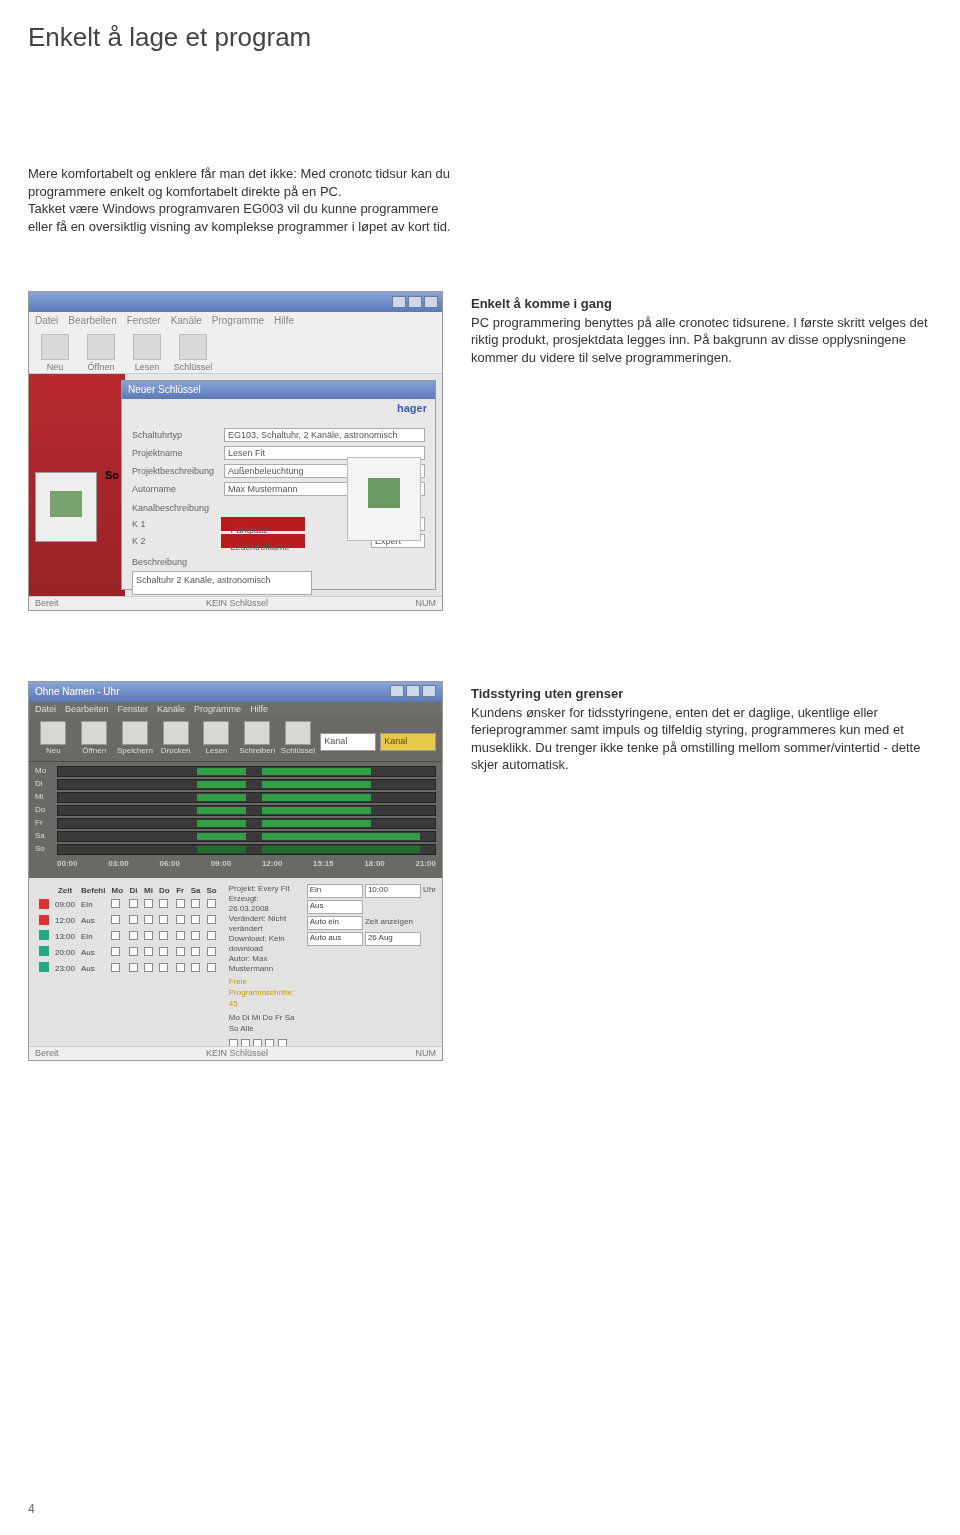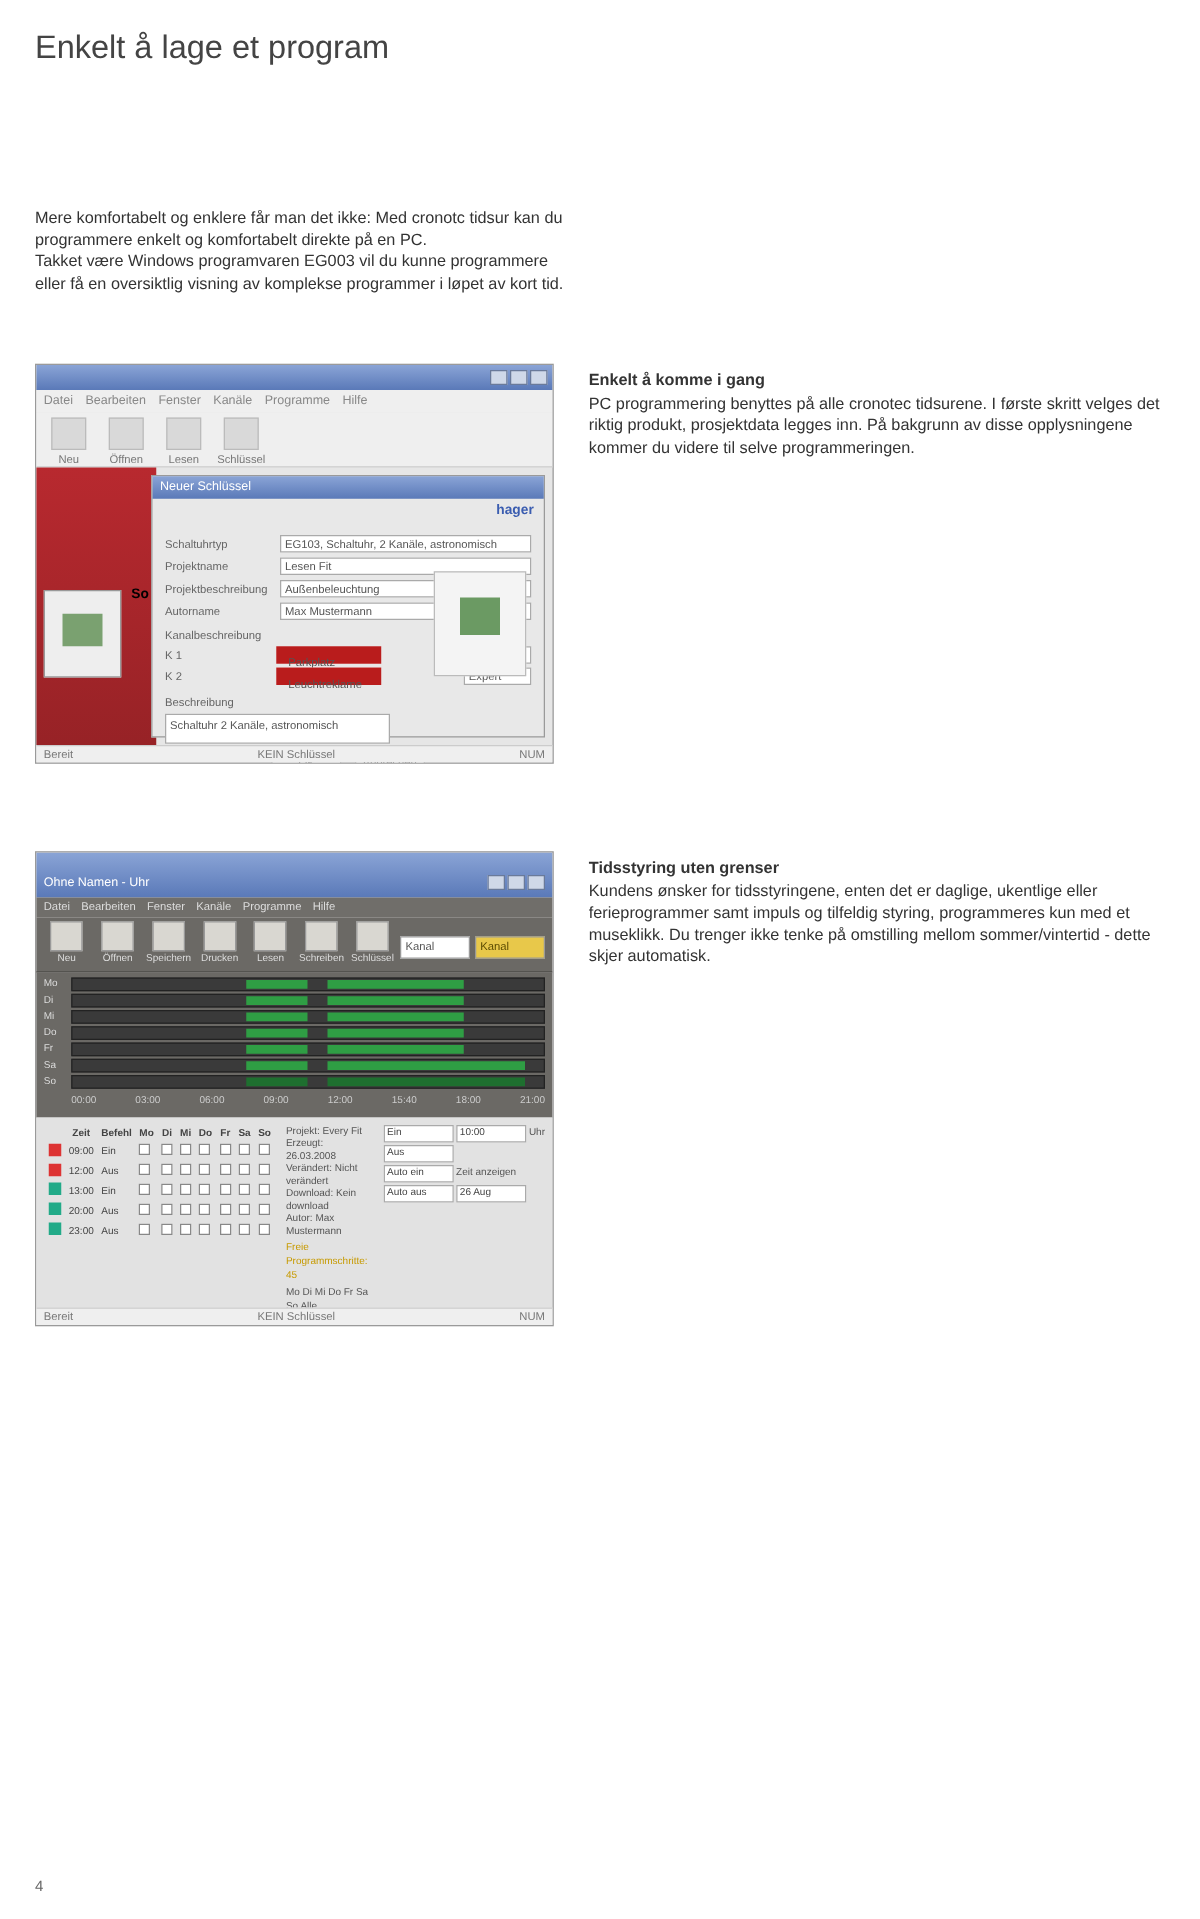--- a/index.html
+++ b/index.html
@@ -115,40 +115,40 @@
     position:absolute; left:0; right:0; bottom:0; height:14px;
     background:#efefef; border-top:1px solid #ccc; font-size:9px; color:#777;
     display:flex; justify-content:space-between; padding:0 6px;
   }
   
   .shot2{
     width:415px; height:380px; background:#e4e4e4; border:1px solid #9a9a9a; position:relative; overflow:hidden;
   }
   .shot2 .titlebar{
     height:20px; background:linear-gradient(#8aa4d6,#5a79b8);
-    font-size:10px; color:#fff; padding:18px 6px; display:flex; justify-content:space-between;
+    font-size:10px; color:#fff; padding:3px 6px; display:flex; justify-content:space-between;
   }
   .shot2 .titlebar .tbtns{display:flex;}
   .shot2 .titlebar .tbtns .btn{width:14px;height:12px;background:#cfd8e8;margin-left:2px;border:1px solid #6a7a9a;}
   .shot2 .menubar{height:16px;background:#706e6a;font-size:9px;color:#ddd;display:flex;gap:9px;padding:1px 6px;}
   .shot2 .toolbar{height:44px;background:#6b6965;display:flex;gap:4px;padding:3px 6px;border-bottom:1px solid #4e4c48;}
   .shot2 .toolbar .tb{width:40px;text-align:center;}
   .shot2 .toolbar .tb .ic{width:26px;height:24px;background:#d9d7d1;border:1px solid #999;margin:0 auto 1px auto;}
   .shot2 .toolbar .tb .lb{font-size:8px;color:#ddd;}
   .shot2 .toolbar .sel{width:60px;height:18px;background:#fff;border:1px solid #999;margin-top:12px;font-size:9px;color:#555;padding:1px 3px;}
   .shot2 .toolbar .yellow{width:60px;height:18px;background:#e8c84a;border:1px solid #999;margin-top:12px;font-size:9px;color:#5a4a00;padding:1px 3px;}
   .shot2 .timeline{
     background:#6b6965; padding:4px 6px 8px 6px;
   }
   .shot2 .timeline .trow{display:flex;align-items:center;margin-bottom:2px;}
   .shot2 .timeline .trow .dl{width:22px;font-size:8px;color:#ddd;}
   .shot2 .timeline .trow .bar{flex:1;height:11px;background:#3a3a3a;border:1px solid #222;position:relative;}
   .shot2 .timeline .trow .bar .seg{position:absolute;top:1px;bottom:1px;background:#2f9e44;}
   .shot2 .timeline .trow:nth-child(7) .bar .seg{background:#1e6f2f;}
-  .shot2 .timeline .axis{display:flex;justify-content:space-between;font-size:8px;color:#ccc;padding:2px 0 0 22px;}
+  .shot2 .timeline .axis{display:flex;justify-content:space-between;font-size:8px;color:#ccc;padding:2px 0 0 22px;font-weight:bold;}
   .shot2 .lower{
     background:#e2e2e2; padding:6px; display:flex; gap:8px; font-size:8px; color:#444;
   }
   .shot2 .lower .tbl{font-size:8px;}
   .shot2 .lower .tbl th,.shot2 .lower .tbl td{padding:0 2px;}
   .shot2 .lower .tbl .chk{width:9px;height:9px;display:inline-block;border:1px solid #888;background:#fff;}
   .shot2 .lower .sq{width:10px;height:10px;display:inline-block;}
   .shot2 .lower .info{font-size:8px;color:#555;line-height:1.25;}
   .shot2 .lower .ctrls .cin{width:56px;height:14px;background:#fff;border:1px solid #aaa;display:inline-block;font-size:8px;padding:0 2px;margin-bottom:2px;}
   .shot2 .lower .ctrls .lbl{font-size:8px;color:#555;}
@@ -363,21 +363,21 @@
               <div class="seg" style="left:37%;width:13%"></div>
               <div class="seg" style="left:54%;width:42%"></div>
             </div>
           </div>
         <div class="axis">
           <span>00:00</span>
           <span>03:00</span>
           <span>06:00</span>
           <span>09:00</span>
           <span>12:00</span>
-          <span>15:40</span>
+          <span>15:15</span>
           <span>18:00</span>
           <span>21:00</span>
         </div>
       </div>
       <div class="lower">
         <div>
           <table class="tbl">
             <tbody>
                 <tr>
               <th></th>

